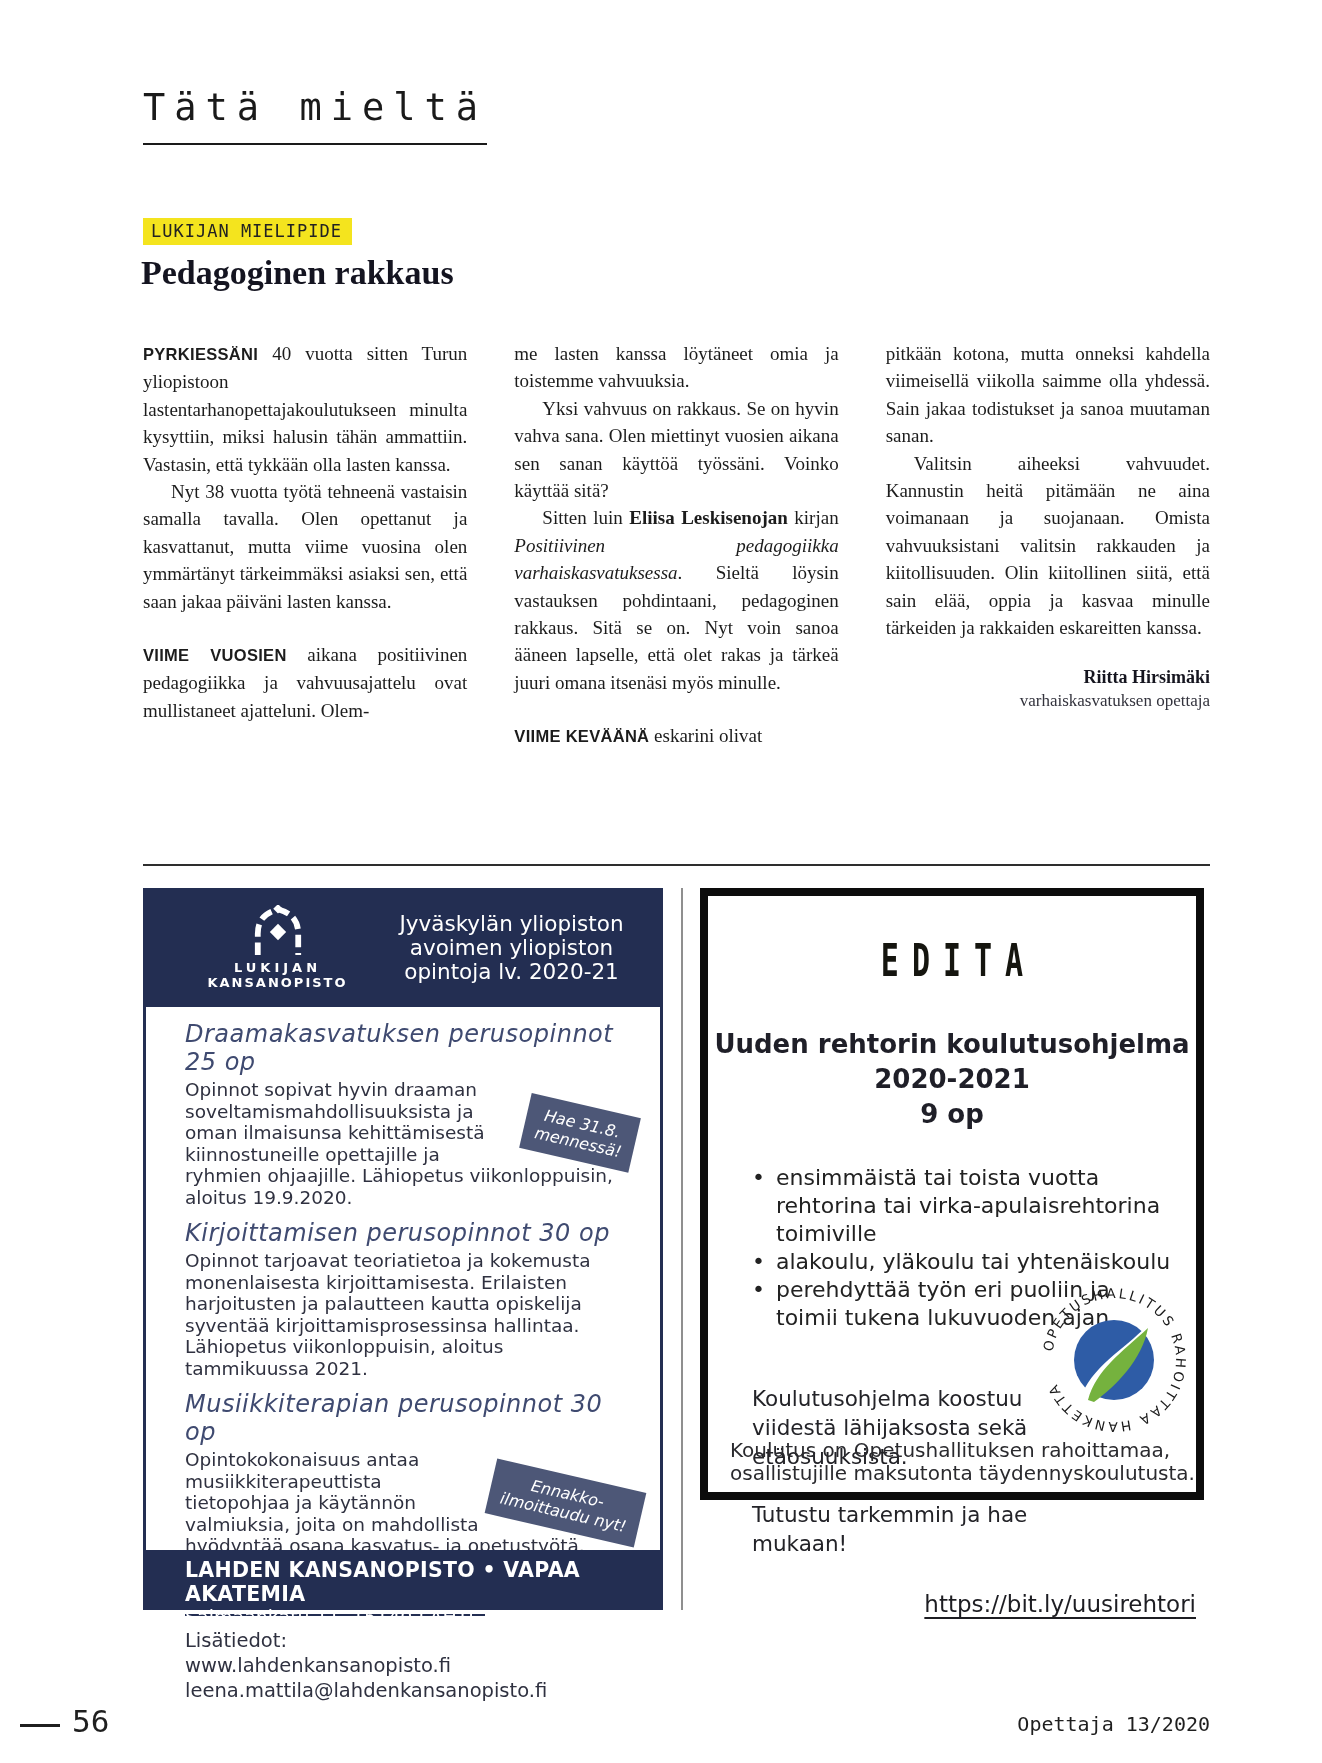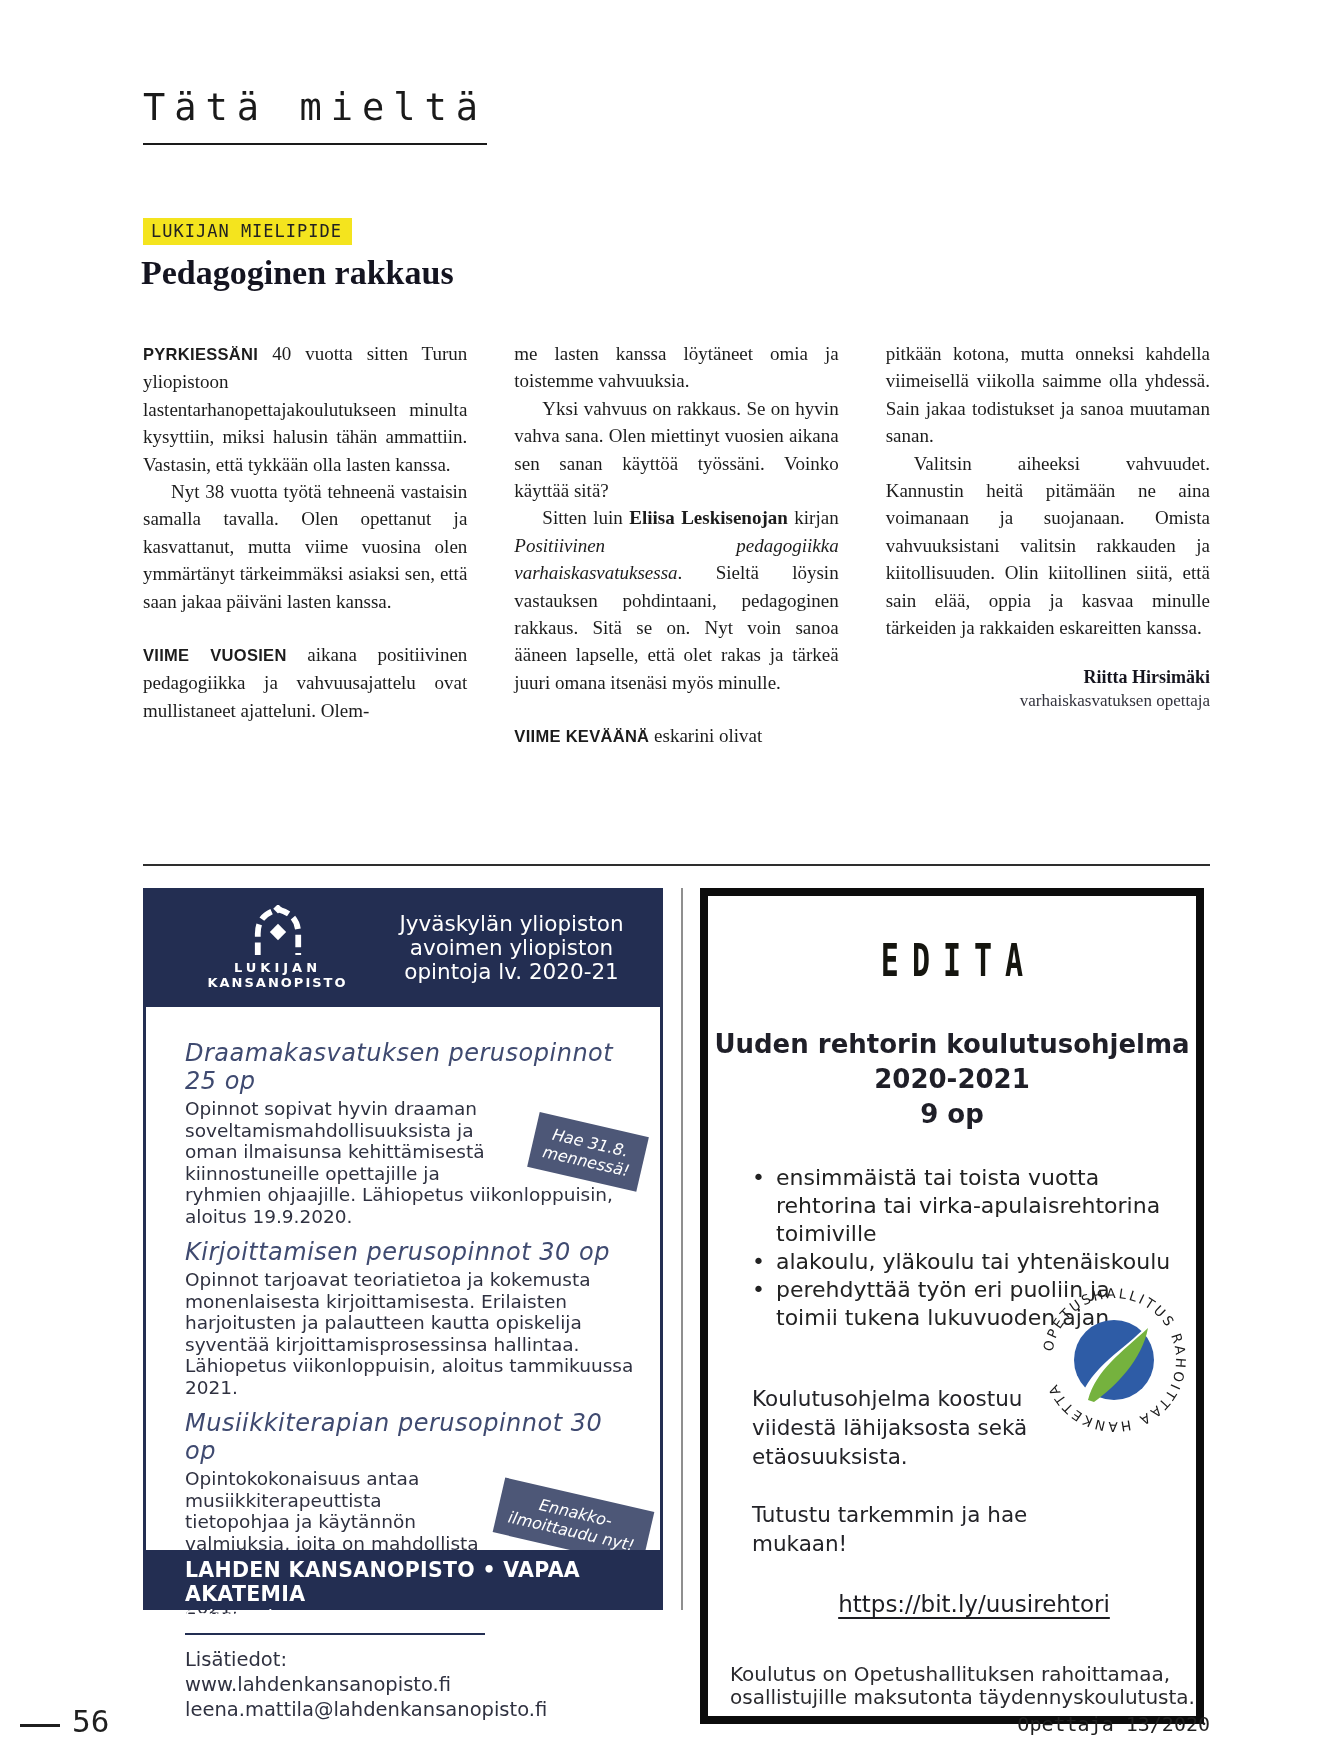--- a/index.html
+++ b/index.html
@@ -49,51 +49,51 @@
   .ad1 { position:absolute; left:123px; top:888px; width:520px; height:722px;
          background:#fff; font-family:"DejaVu Sans", sans-serif;
          border-left:3px solid #232e52; border-right:3px solid #232e52; }
   .ad1-header { position:absolute; left:-3px; top:0; width:520px; height:119px; background:#232e52;
                 display:flex; align-items:center; }
   .ad1-logo-block { width:185px; margin-left:42px; text-align:center; color:#fff; }
   .ad1-logo-block svg { display:block; margin:0 auto 3px; }
   .ad1-logo-l1 { font-size:13px; font-weight:bold; letter-spacing:4px; }
   .ad1-logo-l2 { font-size:13px; font-weight:bold; letter-spacing:2px; }
   .ad1-header-text { flex:1; text-align:center; color:#fff; font-size:21.5px; line-height:24px; padding-right:10px; font-weight:normal; }
-  .ad1-body { position:absolute; left:0; top:130px; width:514px; height:431px; padding:10px 24px 0 39px; color:#2f3140; }
+  .ad1-body { position:absolute; left:0; top:111px; width:514px; height:431px; padding:10px 32px 0 39px; color:#2f3140; }
   .ad1-sec-h { font-family:"DejaVu Sans", sans-serif; font-style:italic; font-size:24px; letter-spacing:0.5px;
                color:#3f4a70; margin:11px 0 3px; font-weight:normal; }
   .ad1-sec-p { font-size:18.5px; line-height:21.5px; }
   .ad1-badge { float:right; background:#4d5777; color:#fff; text-align:center;
                font-style:italic; font-size:16px; line-height:19px; padding:9px 12px;
                transform:rotate(13deg); }
   .ad1-badge.b1 { margin:26px -8px 4px 10px; }
   .ad1-badge.b2 { margin:26px -14px 0 10px; }
   .ad1-rule { width:300px; height:2.5px; background:#232e52; margin:14px 0 12px; }
   .ad1-contact { font-size:19.5px; line-height:25px; color:#2f3140; }
   .ad1-footer { position:absolute; left:-3px; bottom:0; width:520px; height:60px; background:#232e52;
                 color:#fff; padding:8px 0 0 42px; }
   .ad1-footer-l1 { font-size:20.5px; font-weight:bold; letter-spacing:0.3px; }
   .ad1-footer-l2 { font-size:19px; }
 
   
-  .ad2 { position:absolute; left:680px; top:888px; width:504px; height:836px;
+  .ad2 { position:absolute; left:680px; top:888px; width:504px; height:612px;
          border:8px solid #0c0c0c; background:#fff; font-family:"DejaVu Sans", sans-serif;
          color:#222; text-align:center; }
   .ad2-logo { display:inline-block; margin-top:38px; font-family:"DejaVu Sans Mono", monospace;
               font-weight:bold; font-size:30px; letter-spacing:13px; transform:scaleY(1.5);
               transform-origin:top center; color:#15150f; padding-left:13px; }
   .ad2-title { margin-top:58px; font-weight:bold; font-size:26px; line-height:35px; color:#1f1f28; }
   .ad2-bullets { margin:32px 20px 0 44px; text-align:left; list-style:none; }
   .ad2-bullets li { font-size:22px; line-height:28px; padding-left:24px; text-indent:-24px; }
   .ad2-bullets li::before { content:"•\2002"; }
   .ad2-para { text-align:left; margin:0 90px 0 44px; font-size:21.5px; line-height:29px; color:#232328; }
   .ad2-para.p1 { margin-top:52px; }
   .ad2-para.p2 { margin-top:29px; }
-  .ad2-link-row { text-align:center; margin:33px 0 0 44px; }
+  .ad2-link-row { text-align:right; margin:33px 0 0 44px; }
   .ad2-link { font-size:23px; color:#1d1d22; text-decoration:underline; text-underline-offset:5px; }
   .ad2-note { position:absolute; left:22px; bottom:8px; text-align:left; font-size:20px; line-height:22.5px; color:#2a2a2e; }
   .ad2-seal { position:absolute; right:6px; top:388px; width:152px; height:152px; }
 
   
   .footer-tick { position:absolute; left:0; top:1724px; width:40px; height:2.5px; background:#1f1f1f; }
   .page-number { position:absolute; left:52px; top:1703px; font-family:"DejaVu Sans Mono", monospace;
                  font-size:31px; color:#1f1f1f; }
   .issue-label { position:absolute; left:123px; top:1712px; width:1067px; text-align:right;
                  font-family:"DejaVu Sans Mono", monospace; font-size:20px; color:#1f1f1f; }

